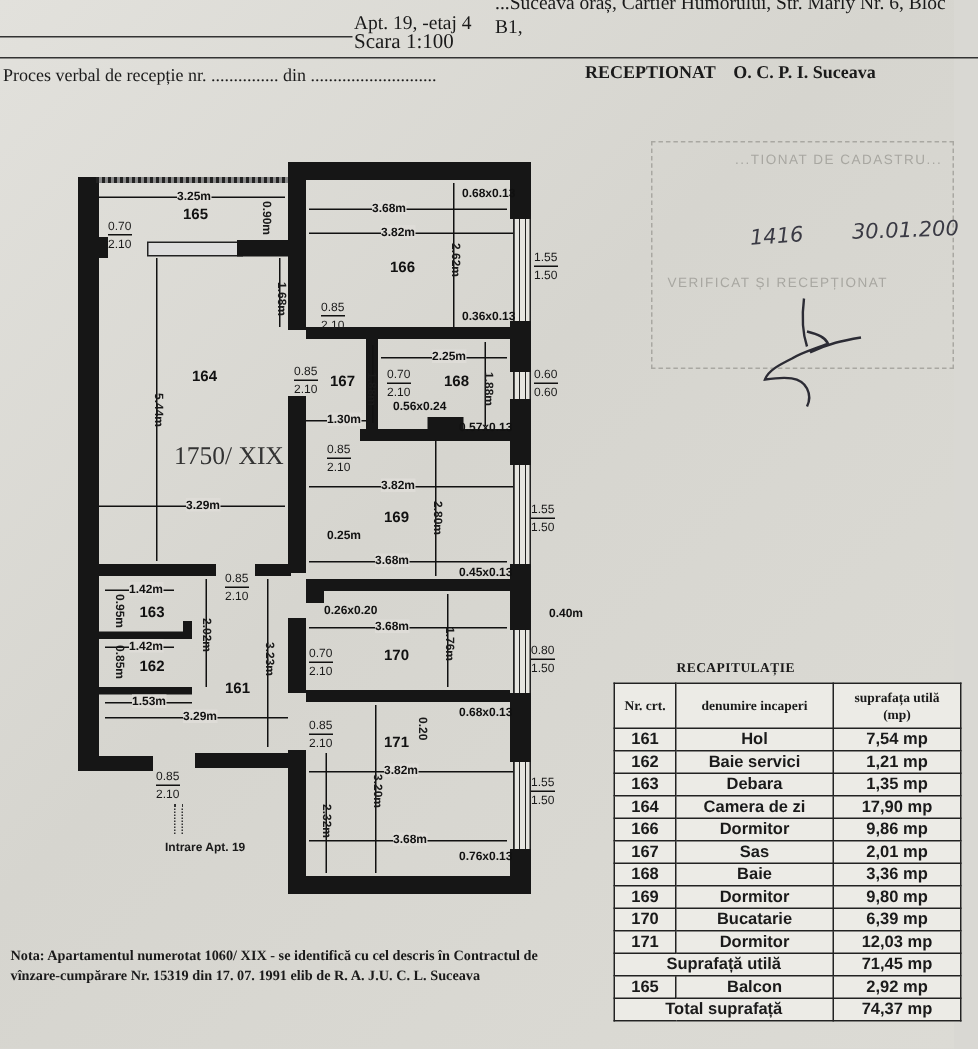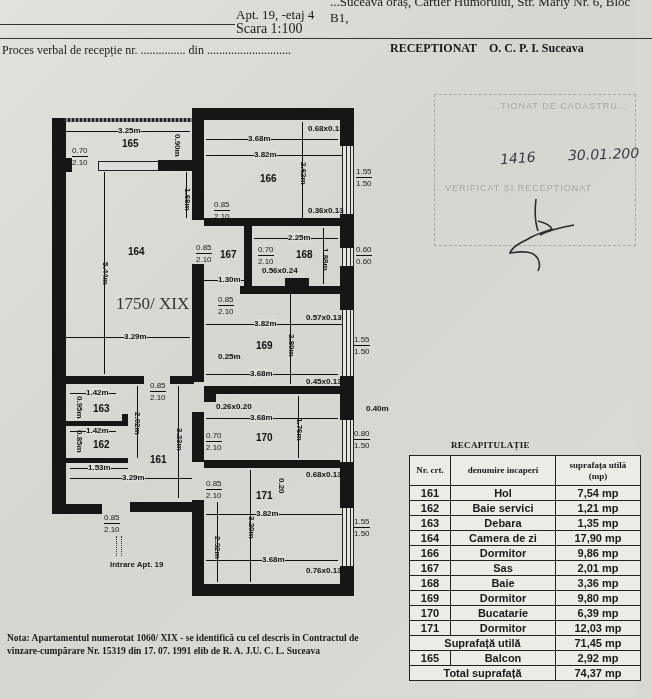--- a/index.html
+++ b/index.html
@@ -135,21 +135,21 @@
 
     <div class="dimh" style="left:254px;top:238px;width:84px;"></div>
     <div class="lbl" style="left:288px;top:233px;background:#dedcd7;">2.25m</div>
     <div class="dimv" style="left:323px;top:228px;height:56px;"></div>
     <div class="vtext" style="left:330px;top:248px;">1.88m</div>
     <div class="dimv" style="left:248px;top:230px;height:52px;"></div>
     <div class="vtext" style="left:252px;top:248px;">1.88m</div>
     <div class="dimh" style="left:204px;top:280px;width:40px;"></div>
     <div class="lbl" style="left:218px;top:275px;background:#dedcd7;">1.30m</div>
     <div class="lbl" style="left:262px;top:266px;">0.56x0.24</div>
-    <div class="lbl" style="left:306px;top:313px;">0.57x0.13</div>
+    <div class="lbl" style="left:306px;top:280px;">0.57x0.13</div>
 
     <div class="dimh" style="left:206px;top:324px;width:136px;"></div>
     <div class="lbl" style="left:254px;top:319px;background:#dedcd7;">3.82m</div>
     <div class="dimv" style="left:290px;top:294px;height:90px;"></div>
     <div class="vtext" style="left:296px;top:334px;">2.80m</div>
     <div class="lbl" style="left:218px;top:352px;">0.25m</div>
     <div class="dimh" style="left:206px;top:374px;width:132px;"></div>
     <div class="lbl" style="left:250px;top:369px;background:#dedcd7;">3.68m</div>
     <div class="lbl" style="left:306px;top:377px;">0.45x0.13</div>
 

